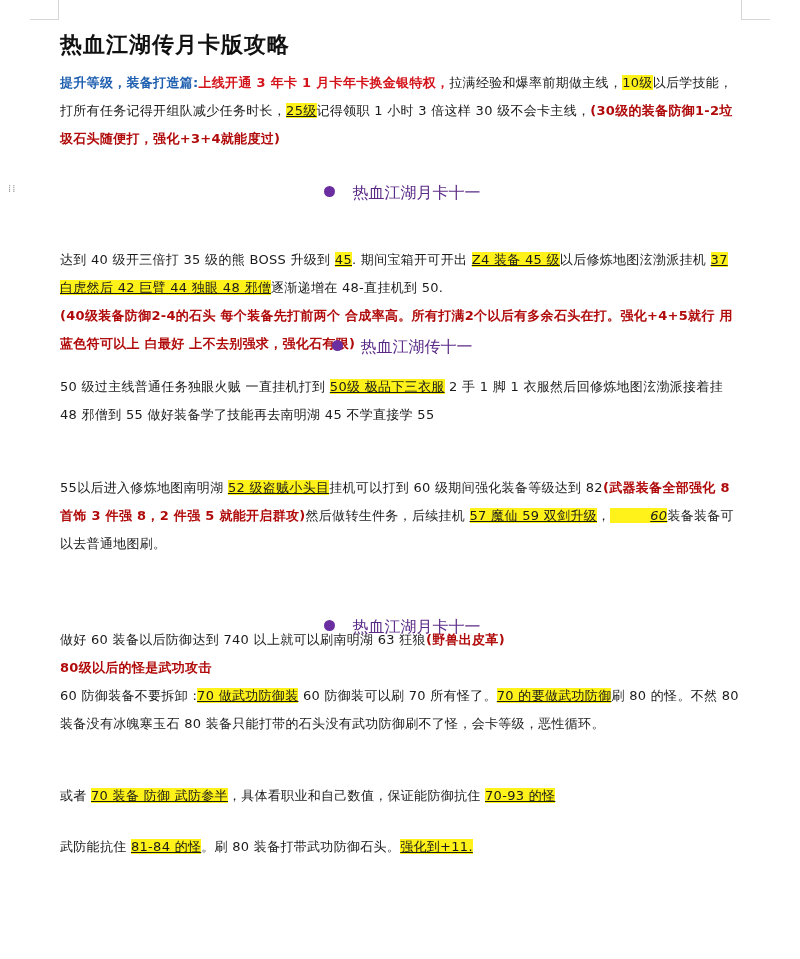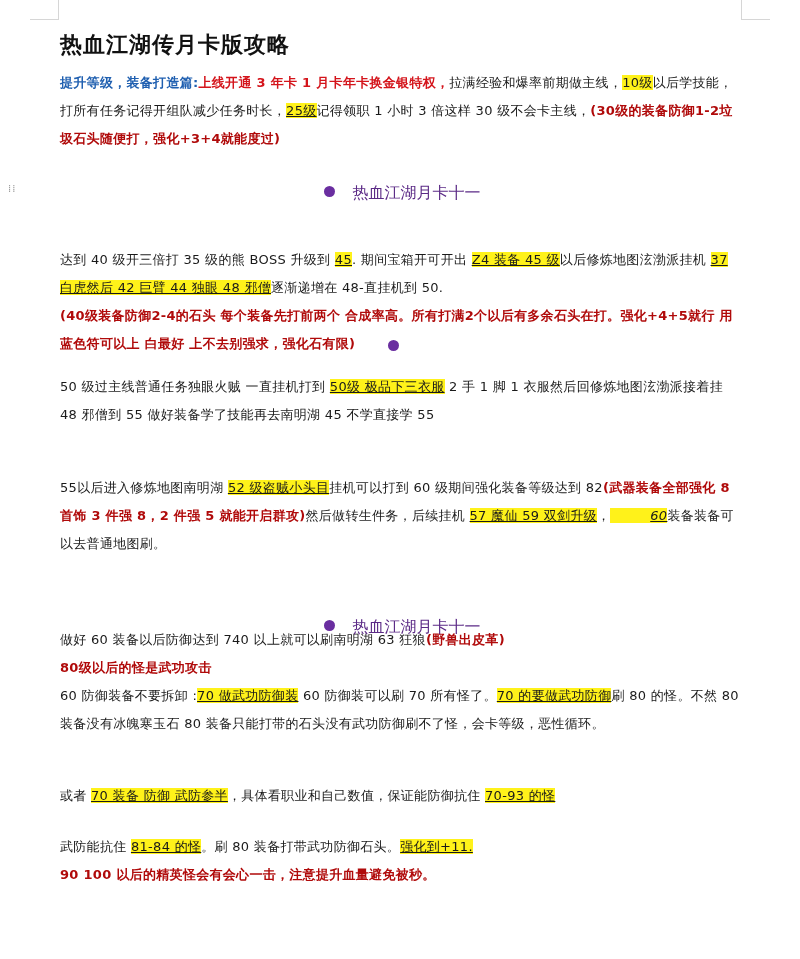--- a/index.html
+++ b/index.html
@@ -44,21 +44,21 @@
   </div>
 
   <div class="heading" style="top:183px;">
     <span class="bullet"></span><span>热血江湖月卡十一</span>
   </div>
   <div class="para" style="top:220px;margin-top:26px;">
     <span>达到 40 级开三倍打 35 级的熊 BOSS 升级到 </span><span class="hl ul">45</span><span>. 期间宝箱开可开出 </span><span class="hl ul">Z4 装备 45 级</span><span>以后修炼地图泫渤派挂机 </span><span class="hl ul">37 白虎然后 42 巨臂 44 独眼 48 邪僧</span><span>逐渐递增在 48-直挂机到 50.</span><br><span class="dred">(40级装备防御2-4的石头 每个装备先打前两个 合成率高。所有打满2个以后有多余石头在打。强化+4+5就行 用蓝色符可以上 白最好 上不去别强求，强化石有限)</span>
   </div>
 
   <div class="heading" style="top:337px;">
-    <span class="bullet"></span>
+    <span class="bullet"></span><span>热血江湖传十一</span>
   </div>
   <div class="para" style="top:373px;">
     <span>50 级过主线普通任务独眼火贼 一直挂机打到 </span><span class="hl ul">50级 极品下三衣服</span><span> 2 手 1 脚 1 衣服然后回修炼地图泫渤派接着挂 48 邪僧到 55 做好装备学了技能再去南明湖 45 不学直接学 55</span><br>
   </div>
   <div class="para" style="top:474px;">
     <span>55以后进入修炼地图南明湖 </span><span class="hl ul">52 级盗贼小头目</span><span>挂机可以打到 60 级期间强化装备等级达到 82</span><span class="dred">(武器装备全部强化 8 首饰 3 件强 8，2 件强 5 就能开启群攻)</span><span>然后做转生件务，后续挂机 </span><span class="hl ul">57 魔仙 59 双剑升级</span><span>，</span><span class="hl ul ital">60</span><span>装备装备可以去普通地图刷。</span>
   </div>
   <div class="para" style="top:578px;margin-top:48px;">
     <span>做好 60 装备以后防御达到 740 以上就可以刷南明湖 63 狂狼</span><span class="dred">(野兽出皮革)</span>
   </div>
@@ -66,16 +66,16 @@
   <div class="heading" style="top:617px;">
     <span class="bullet"></span><span>热血江湖月卡十一</span>
   </div>
   <div class="para" style="top:654px;">
     <span class="dred">80级以后的怪是武功攻击</span><br><span>60 防御装备不要拆卸 :</span><span class="hl ul">70 做武功防御装</span><span> 60 防御装可以刷 70 所有怪了。</span><span class="hl ul">70 的要做武功防御</span><span>刷 80 的怪。不然 80 装备没有冰魄寒玉石 80 装备只能打带的石头没有武功防御刷不了怪，会卡等级，恶性循环。</span>
   </div>
   <div class="para" style="top:782px;">
     <span>或者 </span><span class="hl ul">70 装备 防御 武防参半</span><span>，具体看职业和自己数值，保证能防御抗住 </span><span class="hl ul">70-93 的怪</span>
   </div>
   <div class="para" style="top:833px;">
-    <span>武防能抗住 </span><span class="hl ul">81-84 的怪</span><span>。刷 80 装备打带武功防御石头。</span><span class="hl ul">强化到+11.</span><br><span class="dred">90 100 以后的精英怪会有会心一击，注意提升血量避免被秒。</span><br>
+    <span>武防能抗住 </span><span class="hl ul">81-84 的怪</span><span>。刷 80 装备打带武功防御石头。</span><span class="hl ul">强化到+11.</span><br><br>
   </div>
 
 </div>
 
 </body></html>

